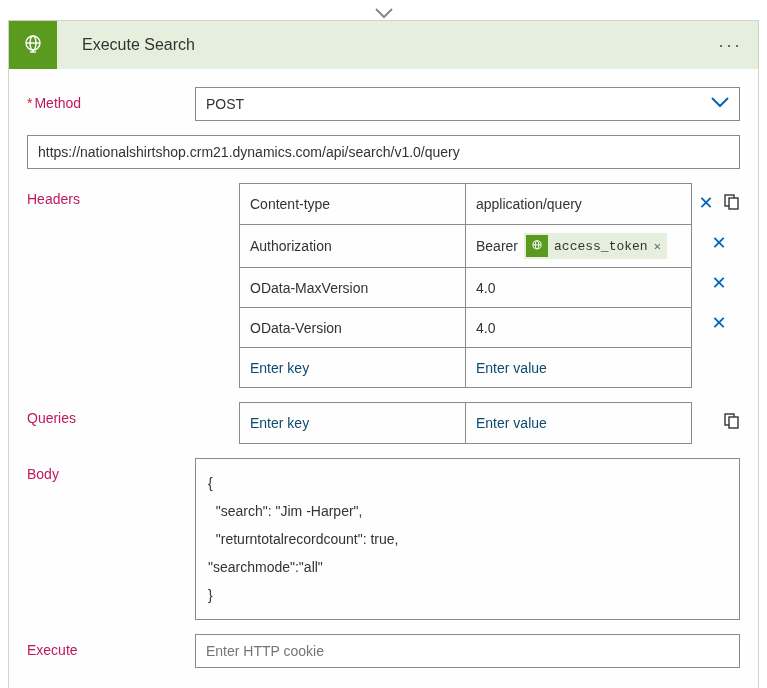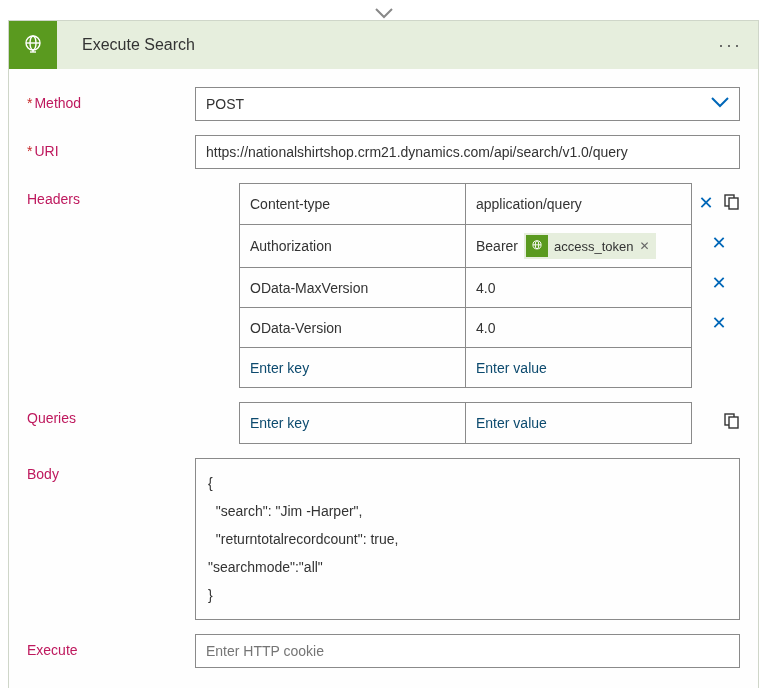--- a/index.html
+++ b/index.html
@@ -129,20 +129,21 @@
   }
   .x-btn { color: #0067b8; font-size: 18px; cursor: pointer; line-height: 1; }
   .bulk-btn { color: #333; cursor: pointer; }
   .token {
     display: inline-flex;
     align-items: center;
     background: #e6eedd;
     padding: 2px 6px 2px 2px;
     gap: 6px;
     font-size: 13px;
+    font-family: Liberation Mono, monospace;
   }
   .token-icon {
     width: 22px; height: 22px;
     background: #5a9a1f;
     display: flex; align-items: center; justify-content: center;
   }
   .token-x { color: #666; font-size: 12px; cursor: pointer; }
   .body-box {
     flex: 1;
     border: 1px solid #8a8a8a;
@@ -206,21 +207,20 @@
           <span class="chev">
             <svg width="18" height="12" viewBox="0 0 18 12">
                 <path d="M1 1 L9 9 L17 1" fill="none" stroke="#0067b8" stroke-width="2"></path>
               </svg>
           </span>
         </div>
       </div>
     </div>
 
     <div class="row">
-      <div class="label req">URI</div>
       <div class="field-col">
         <input class="input" value="https://nationalshirtshop.crm21.dynamics.com/api/search/v1.0/query" style="">
       </div>
     </div>
 
     <div class="row">
       <div class="label">Headers</div>
       <div class="field-col">
         <div class="kv-table">
           <div class="kv-row">

